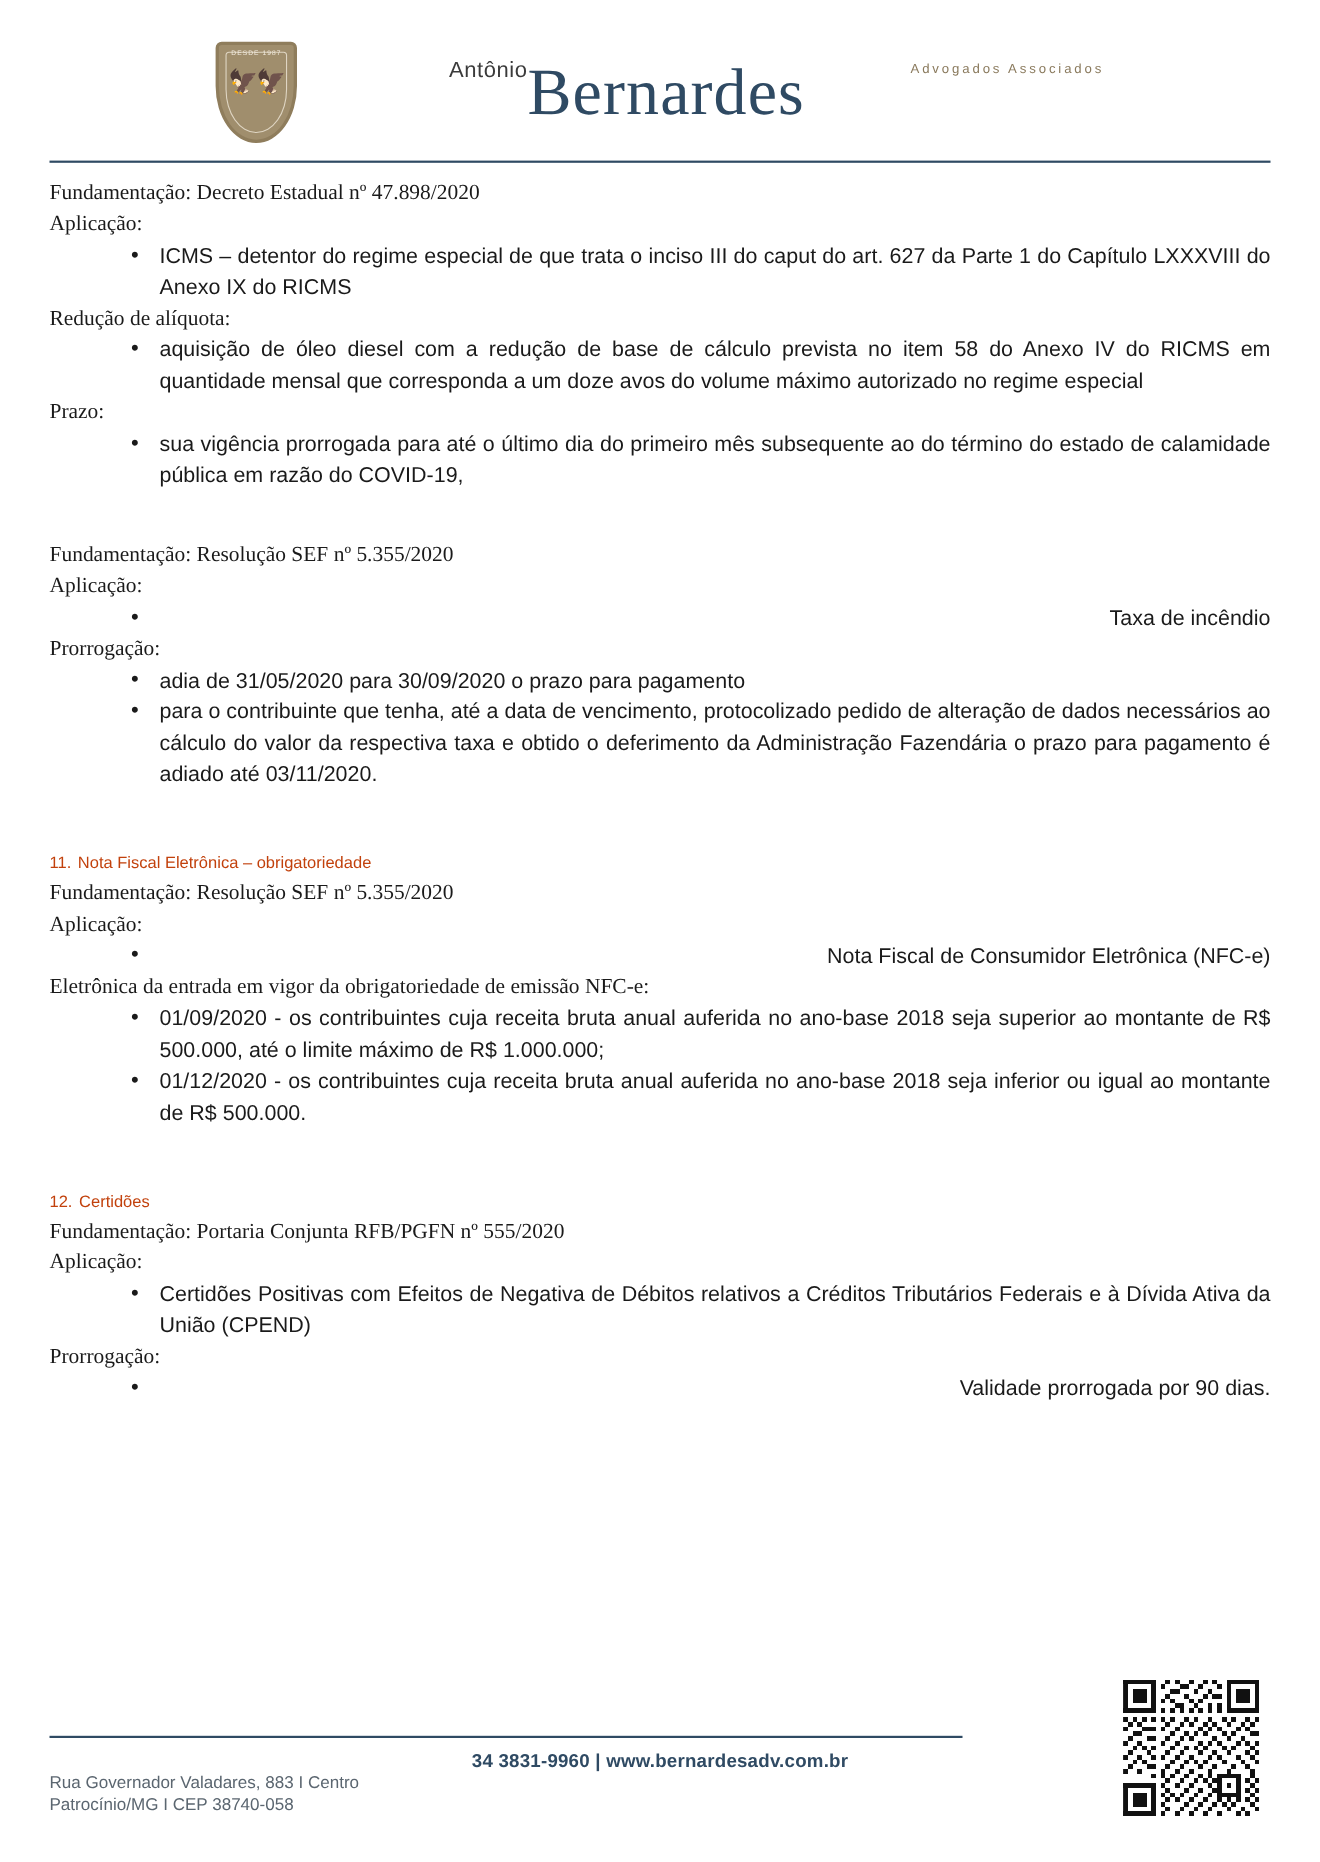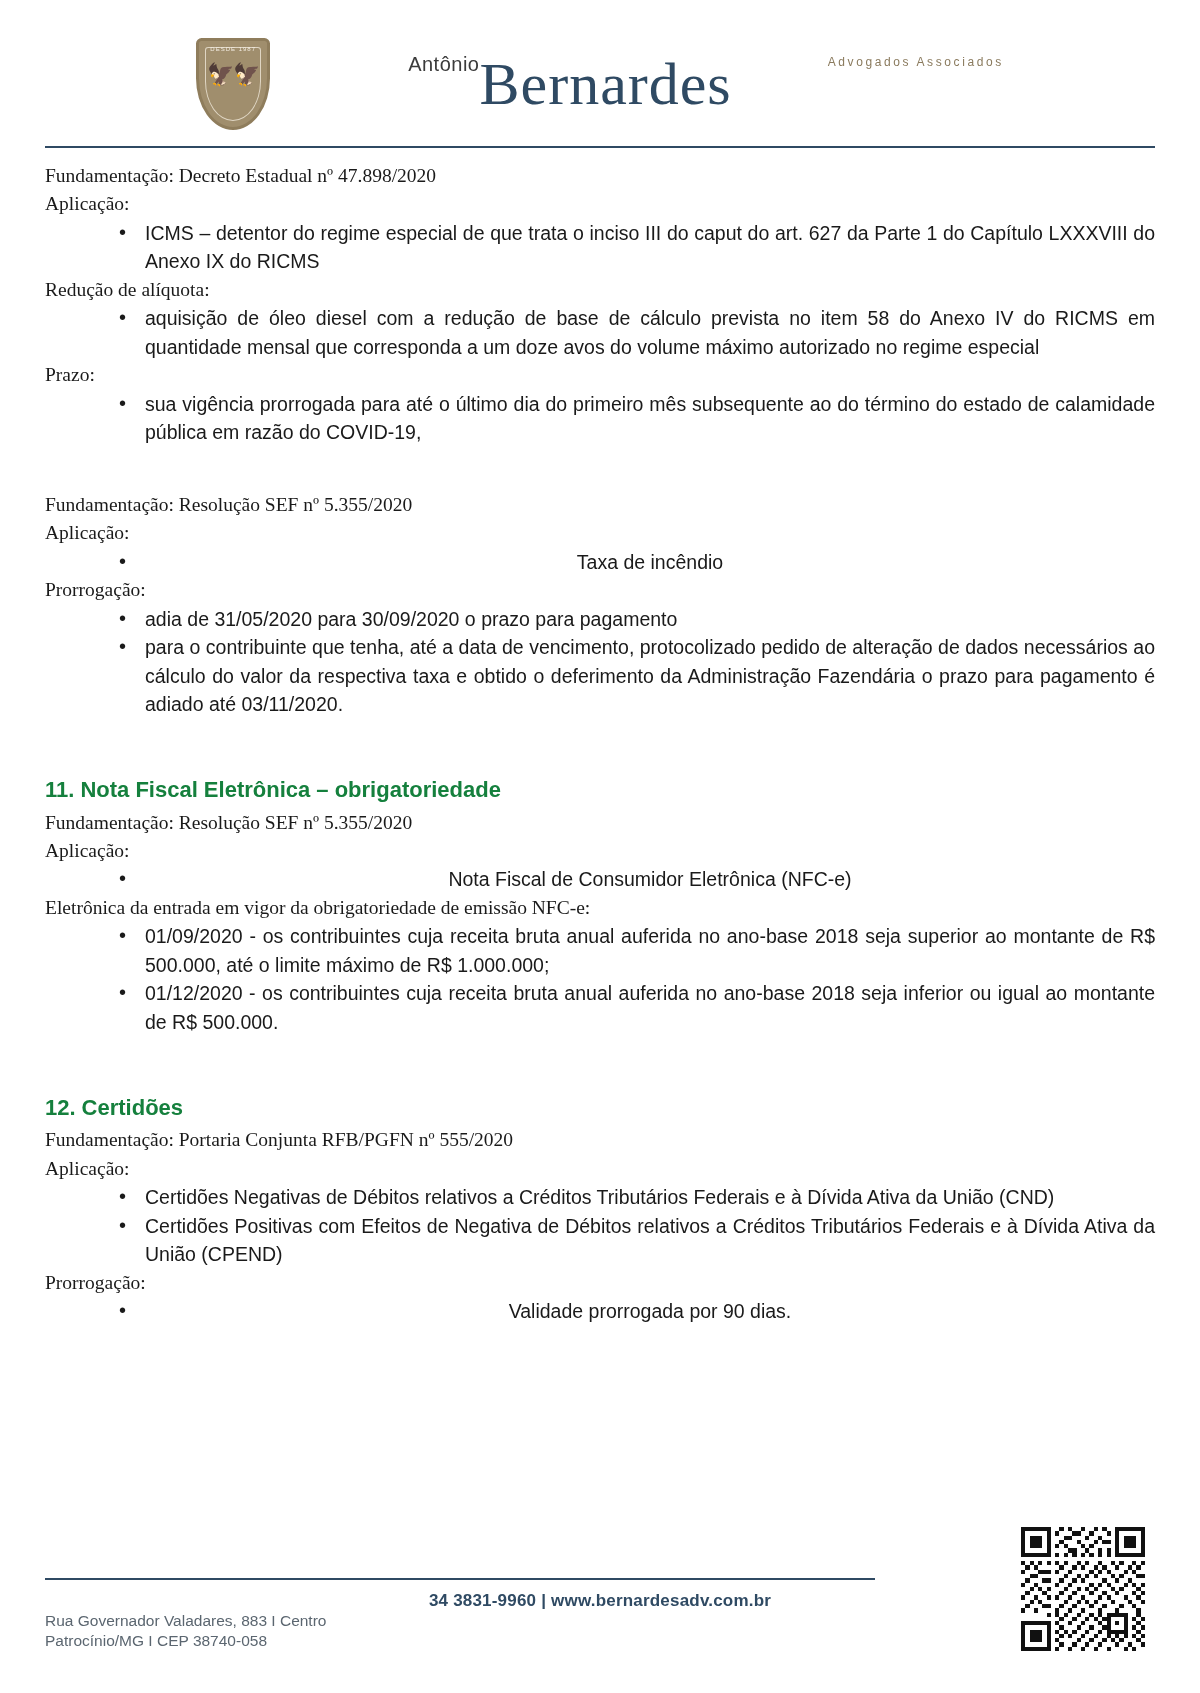--- a/index.html
+++ b/index.html
@@ -141,28 +141,28 @@
   ul.bullets li:before {
     content: "\2022";
     position: absolute;
     left: -26px;
     top: -1px;
     font-size: 20px;
   }
   ul.bullets li .txt {
     display: block;
   }
-  .nojustify li .txt { text-align: center; }
+  .nojustify li .txt { text-align: right; }
   .spacer-lg { height: 44px; }
   .spacer-xl { height: 56px; }
 
   h2.section {
-    color: #15803d;
-    font-size: 22px;
-    font-weight: bold;
+    color: #c2410c;
+    font-size: 15px;
+    font-weight: normal;
     margin: 0 0 2px 0;
     padding: 0;
   }
   h2.section .num { margin-right: 6px; }
 
   
   .footer {
     position: absolute;
     left: 45px;
     bottom: 42px;
@@ -279,23 +279,20 @@
     </ul>
 
     <div class="spacer-xl"></div>
 
     <h2 class="section">
       <span class="num">12.</span><span>Certidões</span>
     </h2>
     <p class="line">Fundamentação: Portaria Conjunta RFB/PGFN nº 555/2020</p>
     <p class="line">Aplicação:</p>
     <ul class="bullets">
-      <li>
-          <span class="txt"> Certidões Negativas de Débitos relativos a Créditos Tributários Federais e à Dívida Ativa da União (CND)</span>
-        </li>
       <li>
           <span class="txt">Certidões Positivas com Efeitos de Negativa de Débitos relativos a Créditos Tributários Federais e à Dívida Ativa da União (CPEND)</span>
         </li>
     </ul>
     <p class="line">Prorrogação:</p>
     <ul class="bullets nojustify">
       <li>
           <span class="txt">Validade prorrogada por 90 dias.</span>
         </li>
     </ul>

